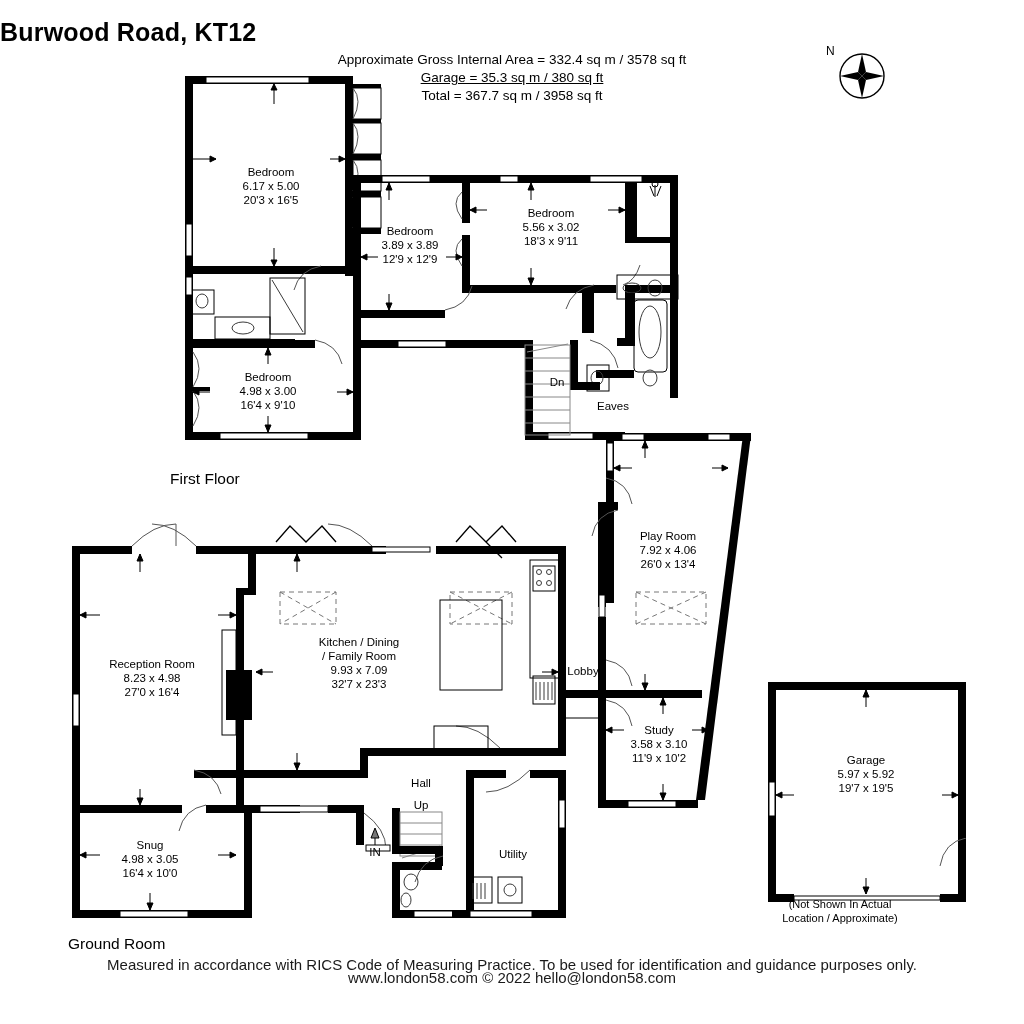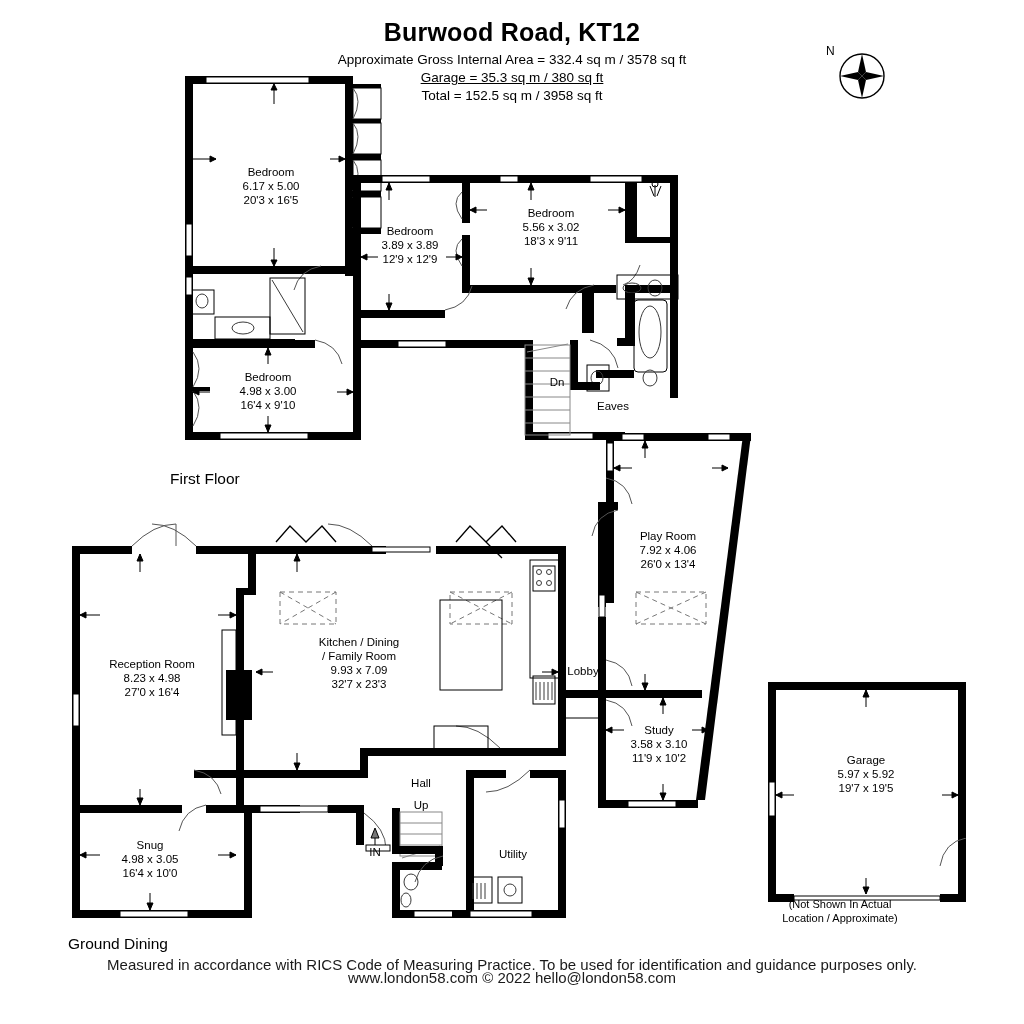--- a/index.html
+++ b/index.html
@@ -14,21 +14,21 @@
     background: #ffffff;
     font-family: "Liberation Sans", sans-serif;
     color: #000000;
     overflow: hidden;
   }
   .title {
     position: absolute;
     left: 0;
     top: 18px;
     width: 1024px;
-    text-align: center;
+    text-align: left;
     font-size: 25px;
     font-weight: bold;
     letter-spacing: 0.2px;
   }
   .subline {
     position: absolute;
     left: 0;
     width: 1024px;
     text-align: center;
     font-size: 13.5px;
@@ -104,36 +104,36 @@
   }
 </style>
 </head>
 <body>
 
 <div id="page">
 
   <div class="title">Burwood Road, KT12</div>
   <div class="subline sub1">Approximate Gross Internal Area = 332.4 sq m / 3578 sq ft</div>
   <div class="subline sub2">Garage = 35.3 sq m / 380 sq ft</div>
-  <div class="subline sub3">Total = 152.5 sq m / 3958 sq ft</div>
+  <div class="subline sub3">Total = 367.7 sq m / 3958 sq ft</div>
 
   <div class="compass">
     <span class="n-letter">N</span>
     <svg width="70" height="62" viewBox="0 0 70 62">
       <circle cx="40" cy="32" r="22" fill="none" stroke="#000" stroke-width="1.4"></circle>
       <polygon points="40,10 44,28 40,32 36,28" fill="#000"></polygon>
       <polygon points="40,54 44,36 40,32 36,36" fill="#000"></polygon>
       <polygon points="18,32 36,28 40,32 36,36" fill="#000"></polygon>
       <polygon points="62,32 44,28 40,32 44,36" fill="#000"></polygon>
       <polygon points="40,10 44,28 62,32 44,36" fill="#ffffff" opacity="0"></polygon>
     </svg>
   </div>
 
   <div class="floor-label" id="first-floor-label">First Floor</div>
-  <div class="floor-label" id="ground-floor-label">Ground Dining</div>
+  <div class="floor-label" id="ground-floor-label">Ground Room</div>
 
   <div class="garage-note">
     <div>(Not Shown In Actual</div>
     <div>Location / Approximate)</div>
   </div>
 
   <div class="footer">
     <div>Measured in accordance with RICS Code of Measuring Practice. To be used for identification and guidance purposes only.</div>
     <div>www.london58.com © 2022 hello@london58.com</div>
   </div>

